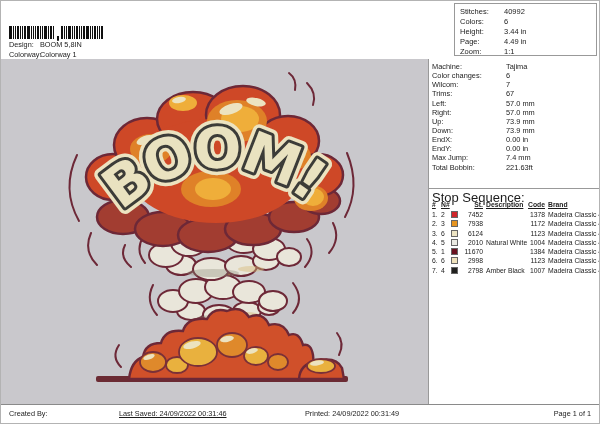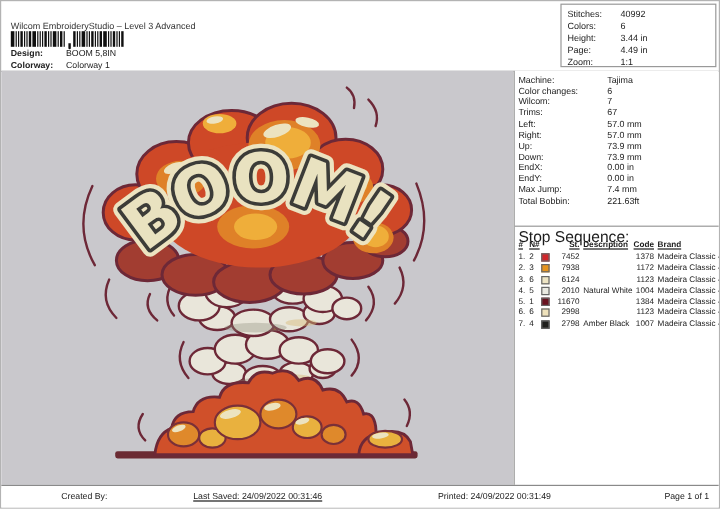--- a/index.html
+++ b/index.html
@@ -8,24 +8,24 @@
         border:1px solid #b3b3b3;box-sizing:border-box;overflow:hidden;}
 
   
   .header{position:absolute;top:0;left:0;right:0;height:58px;border-bottom:1px solid #8a8a8a;}
   .title{position:absolute;left:8px;top:2px;font-size:11.5px;font-weight:bold;color:#000;}
   .subtitle{position:absolute;left:8px;top:16px;font-size:7.5px;color:#333;}
   .barcode{position:absolute;left:8px;top:25px;height:13px;display:flex;align-items:flex-end;}
   .bar{background:#101010;height:13px;margin-right:1px;}
   .bc-comma{width:2px;height:5px;background:#101010;margin:0 2px;transform:translateY(2px);border-radius:0 0 2px 2px;}
   .kv-line{position:absolute;left:8px;font-size:7.3px;display:flex;}
-  .kv-line .k{width:46px;color:#222;font-weight:bold;}
+  .kv-line .k{width:31px;color:#222;}
   .design-line{top:39px;} .colorway-line{top:49px;}
 
-  .summary-box{position:absolute;top:2px;right:2px;width:130px;height:53px;
+  .summary-box{position:absolute;top:2px;right:2px;width:143px;height:53px;
                border:1px solid #999;box-sizing:border-box;padding:2px 0 0 5px;font-size:7.5px;}
   .sum-row{display:flex;height:10.2px;align-items:center;}
   .sum-row .k{width:44px;} .sum-row .v{}
 
   
   .canvas{position:absolute;top:58px;left:0;width:427px;height:348px;background:#c9c8cc;}
   .canvas svg{position:absolute;top:0;left:0;}
 
   .info-panel{position:absolute;top:58px;left:427px;right:0;height:348px;background:#fff;
               border-left:1px solid #999;box-sizing:border-box;}
@@ -39,30 +39,29 @@
   .st-row{display:grid;grid-template-columns:9px 10px 12px 23px 39px 23px auto;
           align-items:center;height:9.3px;white-space:nowrap;}
   .st-row.head{font-weight:bold;height:9.8px;}
   .st-row.head span{text-decoration:underline;}
   .col-st,.col-code{text-align:right;padding-right:3px;}
   .swatch{width:7px;height:7px;border:1px solid #666;box-sizing:border-box;}
 
   
   .footer{position:absolute;left:0;right:0;bottom:0;height:18px;border-top:1px solid #8a8a8a;
           font-size:7.3px;background:#fff;}
-  .footer span{position:absolute;top:4px;margin-left:42px;}
-  .f-created{left:8px;} .f-saved{left:118px;text-decoration:underline;} .f-printed{left:322px;} .f-page{right:8px;}
+  .footer span{position:absolute;top:4px;}
+  .f-created{left:8px;} .f-saved{left:118px;text-decoration:underline;} .f-printed{left:304px;} .f-page{right:8px;}
 </style>
 </head>
 <body>
 
 <div class="page">
 
   <div class="header">
-    <div class="subtitle">Wilcom EmbroideryStudio – Level 3 Advanced</div>
     <div class="barcode">
         <div class="bar" style="width: 3px;"></div>
         <div class="bar" style="width: 1px;"></div>
         <div class="bar" style="width: 1px;"></div>
         <div class="bar" style="width: 2px;"></div>
         <div class="bar" style="width: 1px;"></div>
         <div class="bar" style="width: 1px;"></div>
         <div class="bar" style="width: 2px;"></div>
         <div class="bar" style="width: 3px;"></div>
         <div class="bar" style="width: 1px;"></div>

